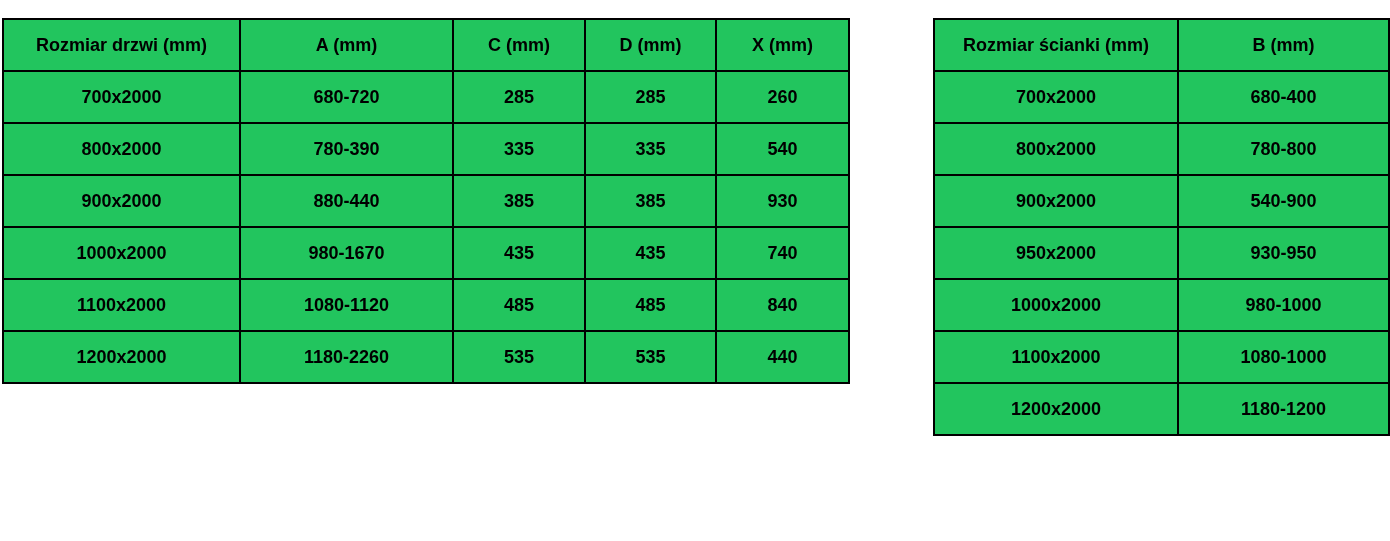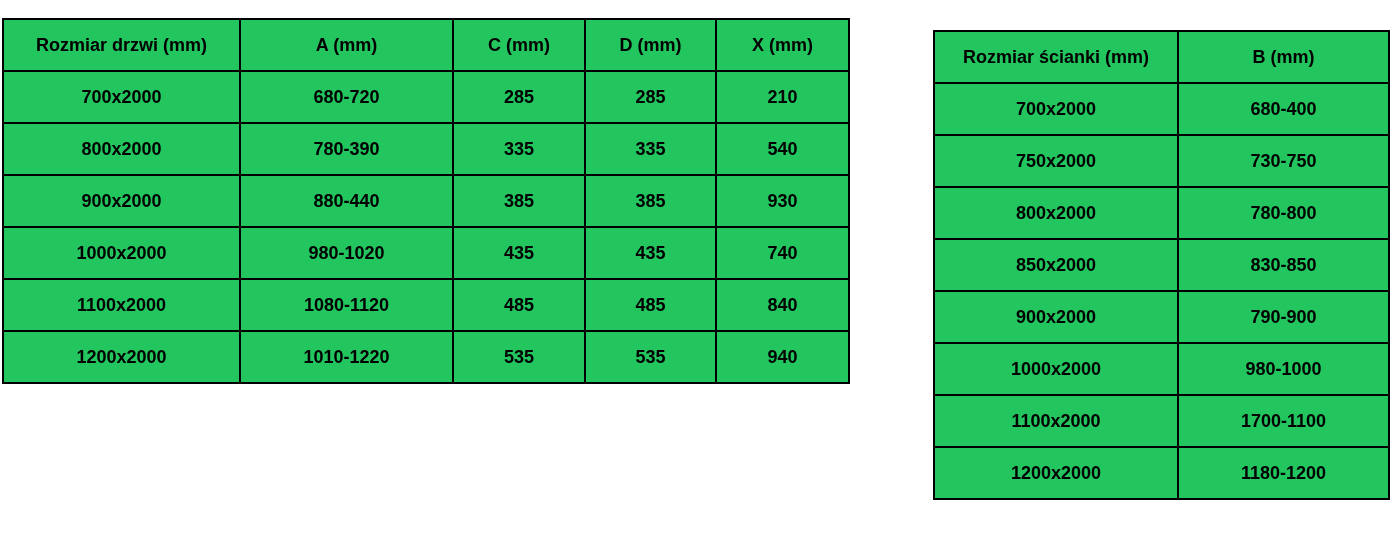--- a/index.html
+++ b/index.html
@@ -16,21 +16,21 @@
     color: #000000;
   }
   table {
     border-collapse: collapse;
     table-layout: fixed;
     position: absolute;
     top: 18px;
     background: #22c55e;
   }
   .doors-table { left: 2px; width: 846px; }
-  .panel-table { left: 933px; width: 455px; margin-top: 12px; }
+  .panel-table { left: 933px; width: 455px; }
   th, td {
     border: 2px solid #000000;
     text-align: center;
     vertical-align: middle;
     height: 50px;
     font-size: 18px;
     padding: 0 4px;
     overflow: hidden;
     white-space: nowrap;
   }
@@ -65,56 +65,56 @@
         <th>D (mm)</th>
         <th>X (mm)</th>
       </tr>
     </thead>
     <tbody>
       <tr>
         <td>700x2000</td>
         <td>680-720</td>
         <td>285</td>
         <td>285</td>
-        <td>210</td>
+        <td>260</td>
       </tr>
       <tr>
         <td>800x2000</td>
         <td>780-390</td>
         <td>335</td>
         <td>335</td>
         <td>540</td>
       </tr>
       <tr>
         <td>900x2000</td>
         <td>880-440</td>
         <td>385</td>
         <td>385</td>
         <td>930</td>
       </tr>
       <tr>
         <td>1000x2000</td>
-        <td>980-1020</td>
+        <td>980-1670</td>
         <td>435</td>
         <td>435</td>
         <td>740</td>
       </tr>
       <tr>
         <td>1100x2000</td>
         <td>1080-1120</td>
         <td>485</td>
         <td>485</td>
         <td>840</td>
       </tr>
       <tr>
         <td>1200x2000</td>
-        <td>1010-1220</td>
+        <td>1180-2260</td>
         <td>535</td>
         <td>535</td>
-        <td>940</td>
+        <td>440</td>
       </tr>
     </tbody>
   </table>
 
   <table class="panel-table">
     <colgroup>
       <col class="c0">
         <col class="c1">
     </colgroup>
     <thead>
@@ -122,42 +122,38 @@
         <th>Rozmiar ścianki (mm)</th>
         <th>B (mm)</th>
       </tr>
     </thead>
     <tbody>
       <tr>
         <td>700x2000</td>
         <td>680-400</td>
       </tr>
       <tr>
-        <td>750x2000</td>
-        <td>730-750</td>
-      </tr>
-      <tr>
         <td>800x2000</td>
         <td>780-800</td>
       </tr>
       <tr>
-        <td>850x2000</td>
-        <td>830-850</td>
+        <td>900x2000</td>
+        <td>540-900</td>
       </tr>
       <tr>
-        <td>900x2000</td>
-        <td>790-900</td>
+        <td>950x2000</td>
+        <td>930-950</td>
       </tr>
       <tr>
         <td>1000x2000</td>
         <td>980-1000</td>
       </tr>
       <tr>
         <td>1100x2000</td>
-        <td>1700-1100</td>
+        <td>1080-1000</td>
       </tr>
       <tr>
         <td>1200x2000</td>
         <td>1180-1200</td>
       </tr>
     </tbody>
   </table>
 
 </div>
 

